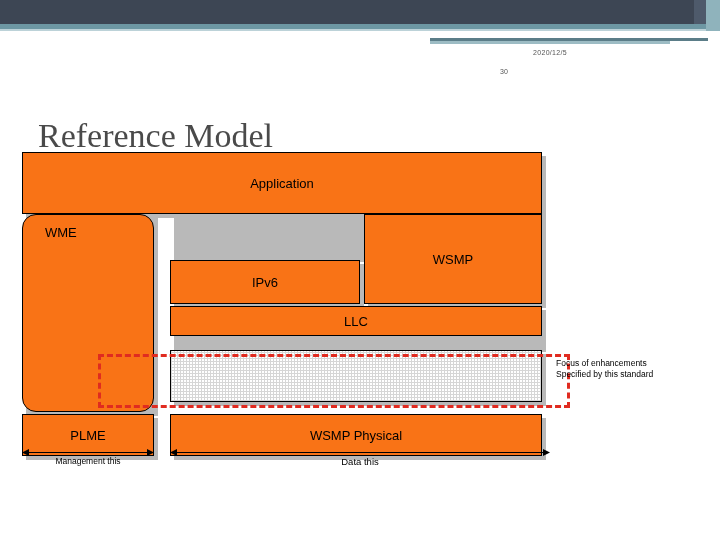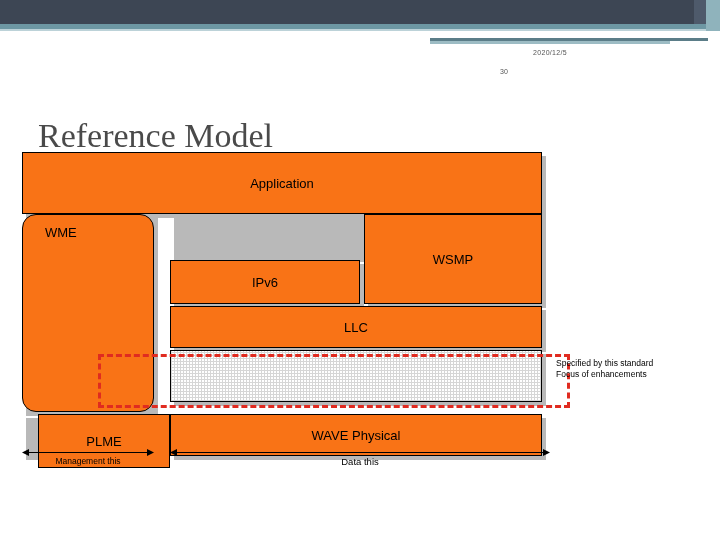--- a/index.html
+++ b/index.html
@@ -47,33 +47,33 @@
   
   #ipv6-shadow{left:152px;top:112px;width:190px;height:44px;}
   #ipv6-box{left:148px;top:108px;width:190px;height:44px;}
 
   
   #wsmp-shadow{left:346px;top:66px;width:178px;height:90px;}
   #wsmp-box{left:342px;top:62px;width:178px;height:90px;justify-content:center;}
 
   
   #llc-shadow{left:152px;top:158px;width:372px;height:42px;}
-  #llc-box{left:148px;top:154px;width:372px;height:42px;}
+  #llc-box{left:148px;top:154px;width:372px;height:30px;}
 
   
   #mac-shadow{left:152px;top:202px;width:372px;height:52px;}
   #mac-box{left:148px;top:198px;width:372px;height:52px;
     background-image:
       repeating-linear-gradient(0deg,#d6d6d6 0 1px,transparent 1px 3px),
       repeating-linear-gradient(90deg,#d6d6d6 0 1px,transparent 1px 3px);
     background-color:#fff;}
 
   
   #plme-shadow{left:4px;top:266px;width:132px;height:42px;}
-  #plme-box{left:0;top:262px;width:132px;height:54px;margin-left:16px;}
+  #plme-box{left:0;top:262px;width:132px;height:42px;}
   #phy-shadow{left:152px;top:266px;width:372px;height:42px;}
   #phy-box{left:148px;top:262px;width:372px;height:42px;}
 
   
   #dashed-highlight{position:absolute;left:76px;top:202px;width:472px;height:54px;
     border:3px dashed #e02b20;box-sizing:border-box;background:transparent;}
 
   
   #callout{position:absolute;left:556px;top:358px;width:160px;font-size:8.5px;color:#000;line-height:11px;}
 
@@ -133,29 +133,29 @@
     <span></span>
   </div>
 
   <div class="shadow" id="plme-shadow"></div>
   <div class="box" id="plme-box">
     <span>PLME</span>
   </div>
 
   <div class="shadow" id="phy-shadow"></div>
   <div class="box" id="phy-box">
-    <span>WAVE Physical</span>
+    <span>WSMP Physical</span>
   </div>
 
   <div id="dashed-highlight"></div>
 </div>
 
 <div id="callout">
+  <div>Focus of enhancements</div>
   <div>Specified by this standard</div>
-  <div>Focus of enhancements</div>
 </div>
 
 <svg id="mgmt-arrow" viewBox="0 0 132 9">
   <line x1="5" y1="4.5" x2="127" y2="4.5" stroke="#000" stroke-width="1.2"></line>
   <polygon points="0,4.5 7,1 7,8" fill="#000"></polygon>
   <polygon points="132,4.5 125,1 125,8" fill="#000"></polygon>
 </svg>
 <svg id="data-arrow" viewBox="0 0 380 9">
   <line x1="5" y1="4.5" x2="375" y2="4.5" stroke="#000" stroke-width="1.2"></line>
   <polygon points="0,4.5 7,1 7,8" fill="#000"></polygon>

